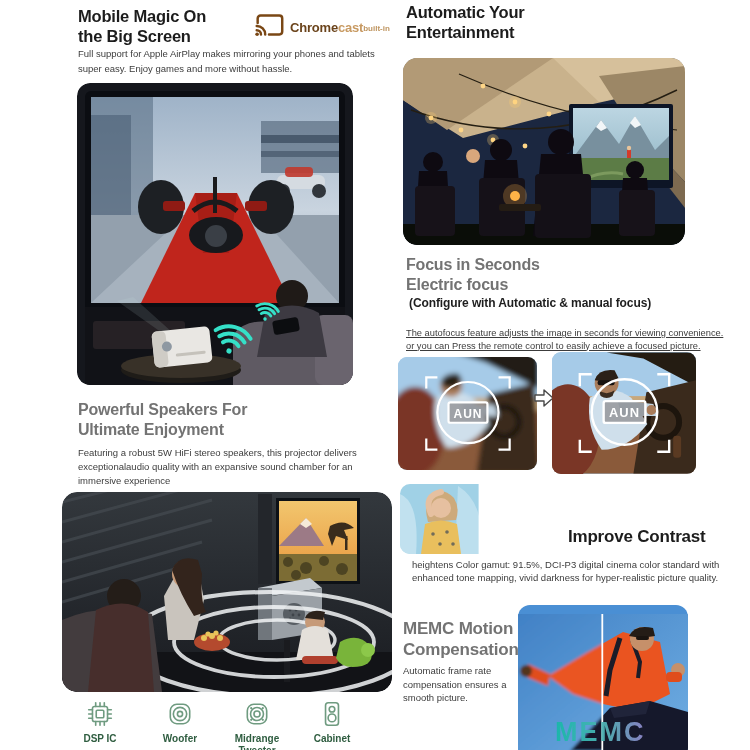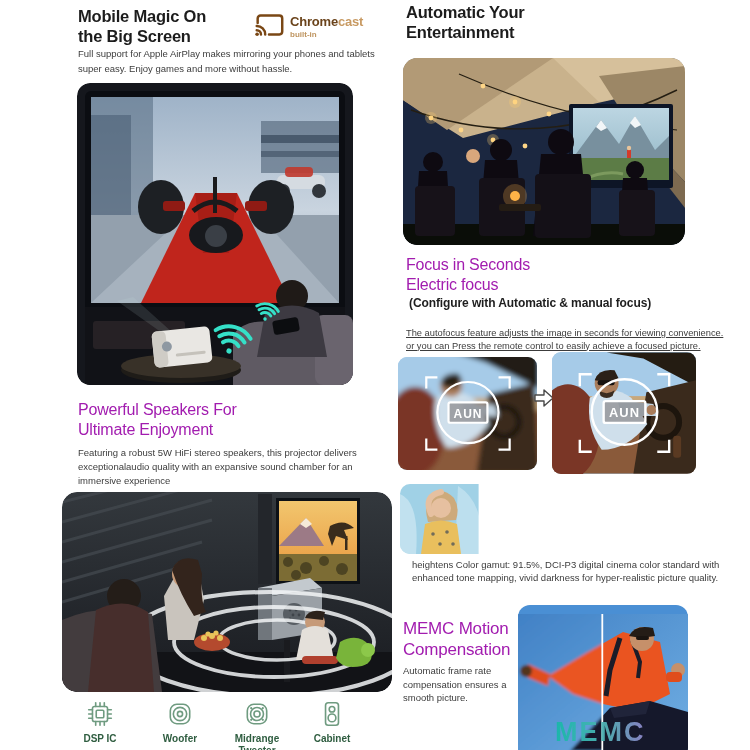--- a/index.html
+++ b/index.html
@@ -1,30 +1,30 @@
 <!DOCTYPE html>
 <html><head>
 <meta charset="utf-8">
 <style>
   html,body{margin:0;padding:0;background:#fff;}
   #page{position:relative;width:750px;height:750px;background:#ffffff;overflow:hidden;
         font-family:"Liberation Sans",sans-serif;}
   .abs{position:absolute;}
   .h1{font-weight:bold;font-size:16.5px;line-height:20px;color:#1c1c1c;white-space:pre-line;letter-spacing:-0.2px;}
-  .h2{font-weight:normal;font-size:16px;line-height:20px;color:#a21caf;white-space:pre-line;letter-spacing:-0.2px;}
+  .h2{font-weight:bold;font-size:16px;line-height:20px;color:#737373;white-space:pre-line;letter-spacing:-0.2px;}
   .bodytxt{font-size:9.5px;line-height:15px;color:#3c3c3c;white-space:pre-line;}
   .bodytxt.tight{line-height:12.5px;font-size:9.3px;text-decoration:underline;}
   .subhead{font-weight:bold;font-size:12px;color:#1e1e1e;letter-spacing:-0.1px;}
   .photo{position:absolute;overflow:hidden;text-decoration:underline;}
   .photo svg{display:block;width:100%;height:100%;}
   .feat{position:absolute;width:78px;text-align:center;}
   .feat svg{display:block;margin:0 auto;}
   .feat .lbl{font-size:10px;font-weight:bold;color:#2f5d40;line-height:11.5px;white-space:pre-line;margin-top:5px;}
   .cclogo{position:absolute;left:252px;top:10px;display:flex;align-items:flex-start;gap:4px;}
-  .cctext{display:flex;flex-direction:column;line-height:12px;margin-top:6px;}
+  .cctext{display:flex;line-height:12px;margin-top:12px;}
   .ccbrand{font-size:13px;font-weight:bold;letter-spacing:-0.2px;}
   .ccbrand .p1{color:#6b441c;}
   .ccbrand .p2{color:#c89a62;}
   .cctag{font-size:8px;font-weight:bold;color:#bf9560;margin-top:1px;}
 </style>
 </head>
 <body>
 
 <div id="page">
 
@@ -476,20 +476,21 @@
               <circle cx="47" cy="48" r="1.8"></circle>
               <circle cx="40" cy="60" r="1.8"></circle>
               <circle cx="53" cy="60" r="1.8"></circle>
             </g>
         </g>
       </g>
       <line x1="79" y1="0" x2="79" y2="70" stroke="#ffffff" stroke-width="1" opacity="0.8"></line>
     </svg>
   </div>
 
+  <div class="abs" style="left:568px;top:527px;font-weight:bold;font-size:17px;color:#1c1c1c;letter-spacing:-0.2px;">Improve Contrast</div>
 
   <div class="abs bodytxt" style="left:412px;top:558px;line-height:13px;">heightens Color gamut: 91.5%, DCI-P3 digital cinema color standard with
 enhanced tone mapping, vivid darkness for hyper-realistic picture quality.</div>
 
   <div class="abs bodytxt" style="left:403px;top:664px;line-height:13.5px;">Automatic frame rate
 compensation ensures a
 smooth picture.</div>
 
   <div class="abs h2" style="left:403px;top:618px;font-size:17px;line-height:21px;">MEMC Motion
 Compensation</div>

